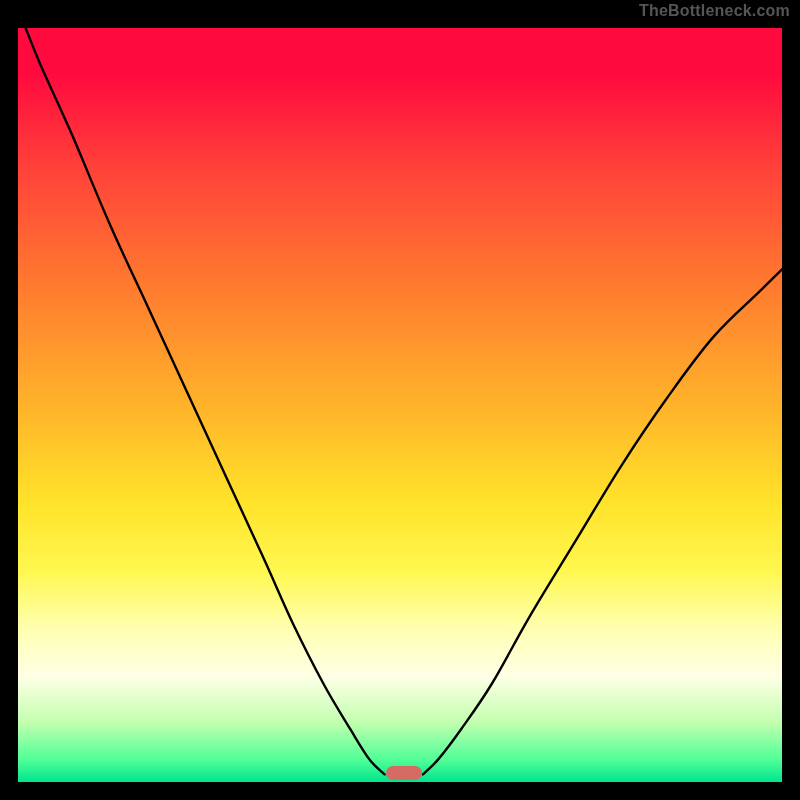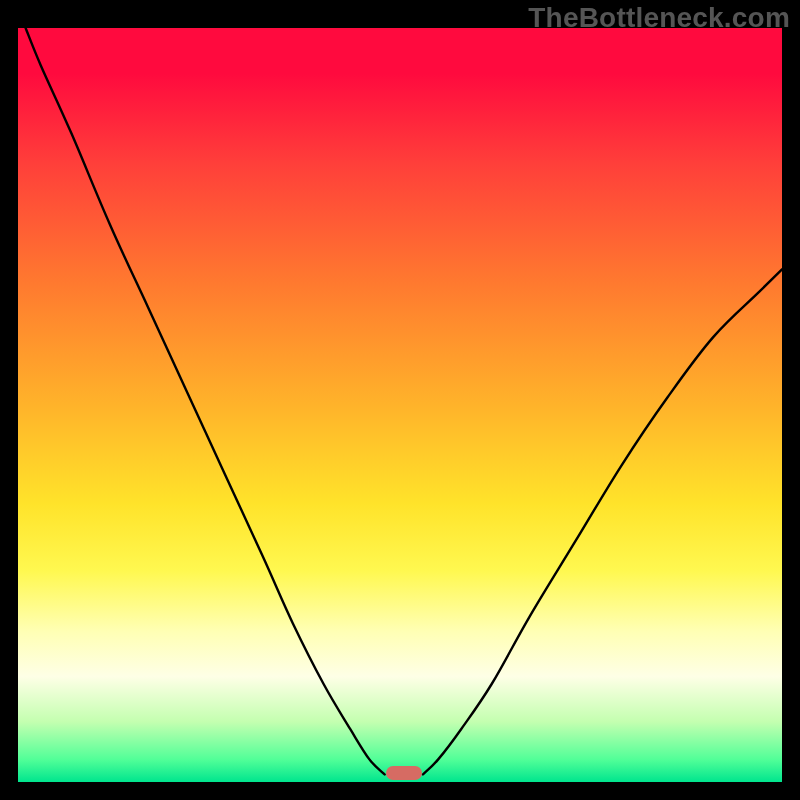--- a/index.html
+++ b/index.html
@@ -15,21 +15,21 @@
     position: relative;
     width: 800px;
     height: 800px;
     background: #000;
   }
   .watermark {
     position: absolute;
     top: 2px;
     right: 10px;
     color: #555;
-    font-size: 28px;
+    font-size: 16px;
     font-weight: 600;
     letter-spacing: 0.2px;
     user-select: none;
   }
   .plot {
     position: absolute;
     left: 18px;
     top: 28px;
     width: 764px;
     height: 754px;

